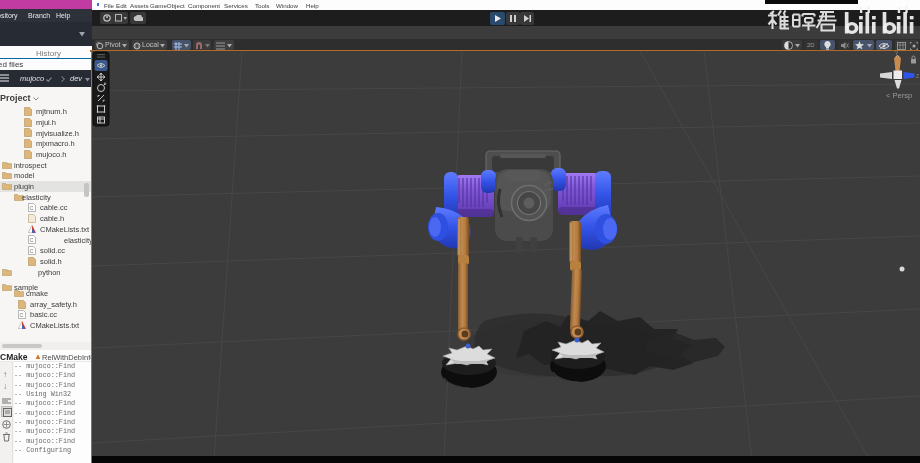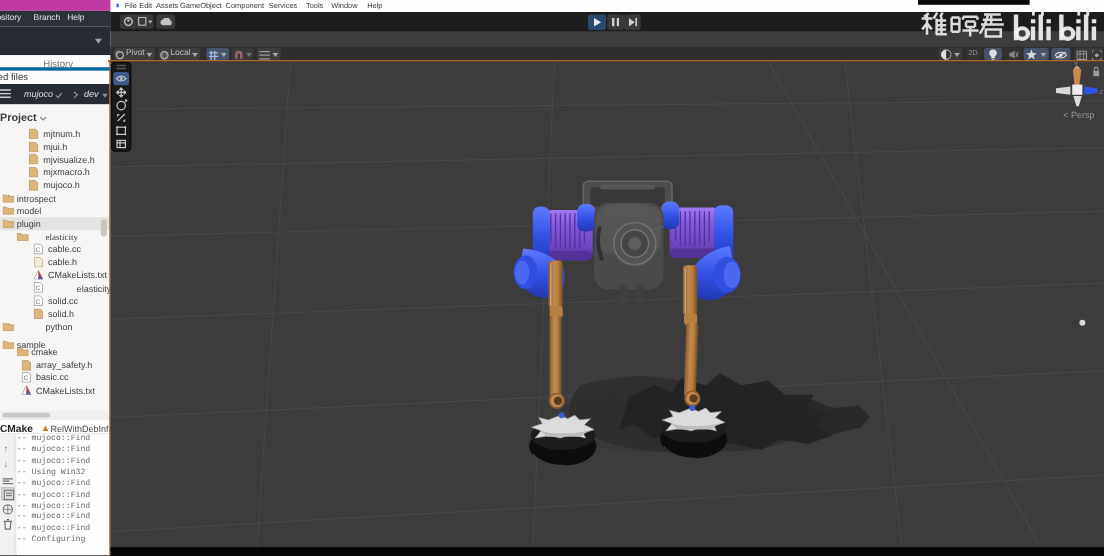--- a/index.html
+++ b/index.html
@@ -21,21 +21,21 @@
     <span class="abs" style="left:28px;top:3px;">Branch</span>
     <span class="abs" style="left:56px;top:3px;">Help</span>
   </div>
 
   <div class="abs" style="left:0;top:22px;width:92px;height:24px;background:#272b33;">
     <svg class="abs" style="left:79px;top:10px" width="6" height="5" viewBox="0 0 6 5">
         <path d="M0 0 h6 l-3 4.5 z" fill="#9da3ad"></path>
       </svg>
   </div>
 
-  <div class="abs" style="left:0;top:46px;width:108px;height:13px;background:#fcfcfc;border-bottom:3px solid #0369a1;">
+  <div class="abs" style="left:0;top:46px;width:108px;height:13px;background:#fcfcfc;border-bottom:1px solid #0369a1;">
     <span class="abs" style="left:36px;top:3px;color:#7a7a7a;font-size:8px;">History</span>
   </div>
 
   <div class="abs" style="left:0;top:59px;width:92px;height:11px;background:#fcfcfc;">
     <span class="abs" style="left:-2px;top:1px;color:#3a3a3a;font-size:8px;">ed files</span>
   </div>
 
   <div class="abs" style="left:0;top:70px;width:92px;height:17px;background:#272b33;color:#dfe1e4;font-size:7.5px;font-style:italic;">
     <svg class="abs" style="left:0;top:3px" width="10" height="11" viewBox="0 0 10 11">
       <g stroke="#cfd2d6" stroke-width="1.2">
@@ -122,21 +122,21 @@
           </svg></span>
         <span class="abs" style="left:14px;top:1.2px;">plugin</span>
       </div>
       <div class="abs" style="left:0;top:85.6px;width:92px;height:10.7px;">
         <svg class="abs" style="left:17px;top:3.5px" width="6" height="4" viewBox="0 0 6 4">
           <path d="M0.5 0.5 L 3 3 L 5.5 0.5" fill="none" stroke="#8a8a8a" stroke-width="1"></path>
         </svg>
         <span class="abs" style="left:14px;top:1px;"><svg width="10" height="8" viewBox="0 0 10 8" style="vertical-align:-1px">
             <path d="M0.5 1.5 h3 l1 1.2 h5 v4.8 h-9 z" fill="#dcb67a" stroke="#c2a066" stroke-width="0.7"></path>
           </svg></span>
-        <span class="abs" style="left:38px;top:1.2px;font-family:Liberation Serif, serif;">elasticity</span>
+        <span class="abs" style="left:22px;top:1.2px;">elasticity</span>
       </div>
       <div class="abs" style="left:0;top:96.3px;width:92px;height:10.7px;">
         <span class="abs" style="left:28px;top:1px;"><svg width="8" height="9" viewBox="0 0 8 9" style="vertical-align:-1px">
             <path d="M0.5 0.5 h5 l2 2 v6 h-7 z" fill="#fff" stroke="#9a9a9a" stroke-width="0.7"></path>
             <text x="1.5" y="7" font-size="5.5" fill="#777" font-family="Liberation Sans">C</text>
           </svg></span>
         <span class="abs" style="left:40px;top:1.2px;">cable.cc</span>
       </div>
       <div class="abs" style="left:0;top:107px;width:92px;height:10.7px;">
         <span class="abs" style="left:28px;top:1px;"><svg width="8" height="9" viewBox="0 0 8 9" style="vertical-align:-1px">

